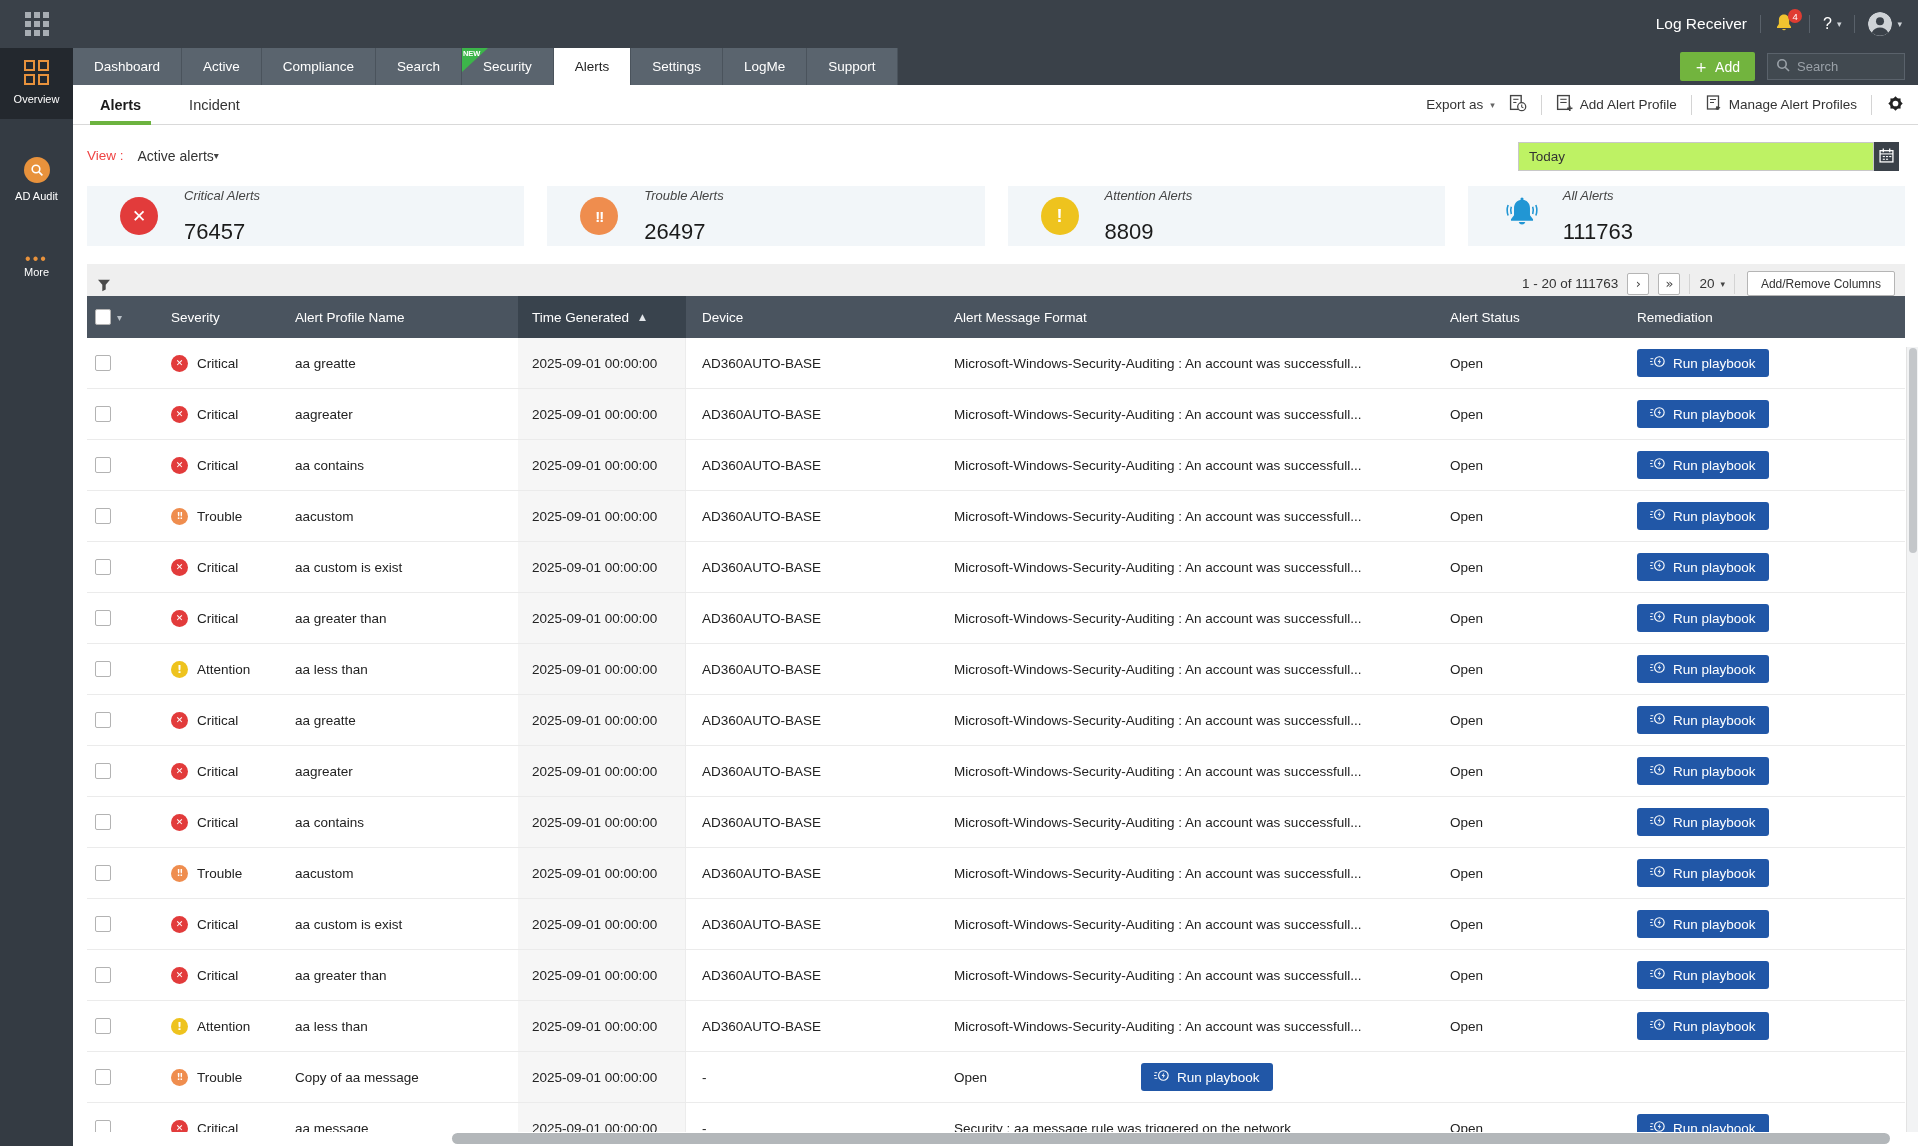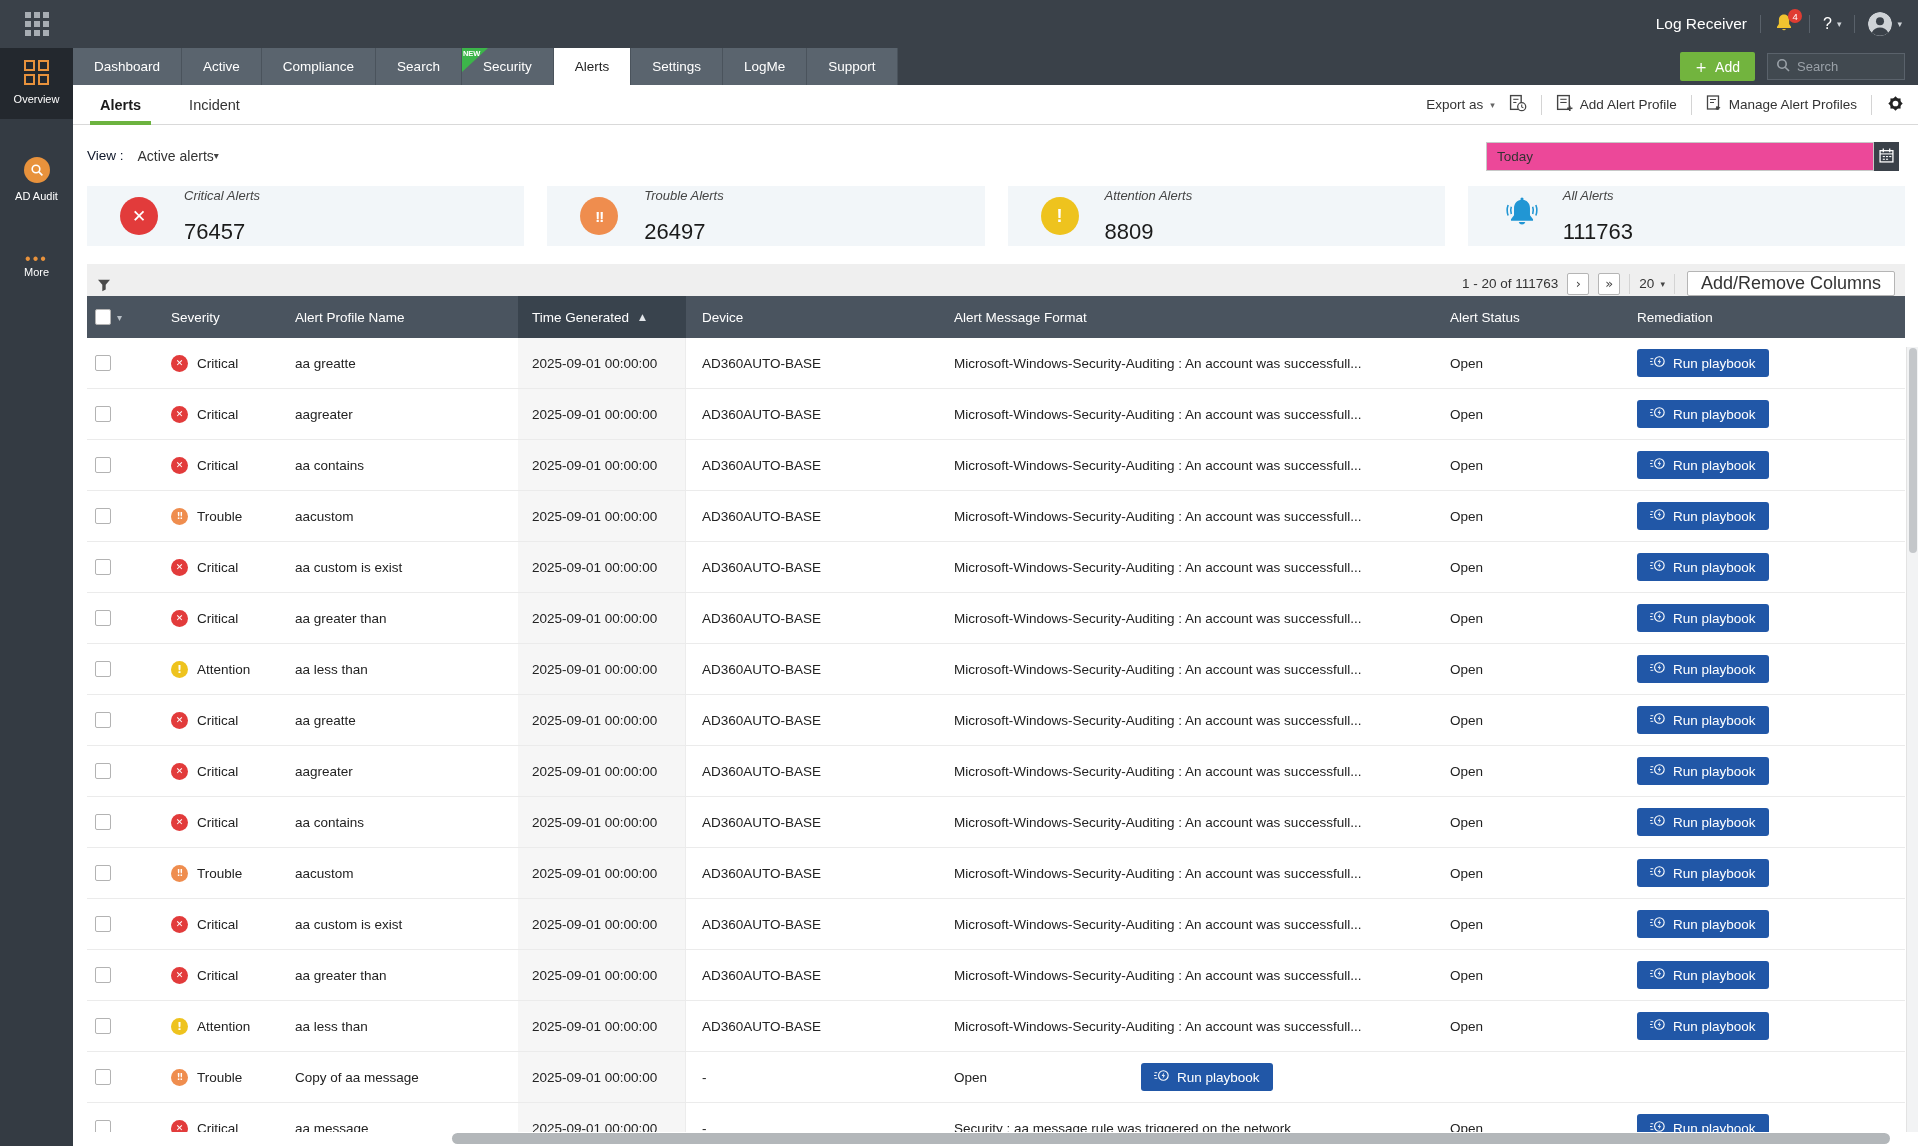--- a/index.html
+++ b/index.html
@@ -65,44 +65,44 @@
   .subtab.active { font-weight:bold; color:#1b1b1b; }
   .subtab.active::after { content:""; position:absolute; left:-10px; right:-10px; bottom:-1px;
     height:4px; background:#6cb33f; }
   .tool-right { margin-left:auto; display:flex; align-items:center; gap:14px; color:#333; font-size:13.5px; }
   .toolitem { display:flex; align-items:center; gap:7px; cursor:pointer; white-space:nowrap; }
   .vsep { width:1px; height:20px; background:#d4d4d4; }
 
   
   .content { flex:1; position:relative; padding:0 13px 0 14px; background:#fff; }
   .view-row { height:61px; display:flex; align-items:center; position:relative; }
-  .view-label { color:#0f172a; font-size:13.5px; margin-right:14px; }
+  .view-label { color:#ef4444; font-size:13.5px; margin-right:14px; }
   .view-value { color:#333; font-size:14px; display:flex; align-items:center; cursor:pointer; }
   .date-wrap { position:absolute; right:6px; top:17px; display:flex; }
-  .date-field { width:388px; height:29px; border:1px solid #c8c8c8; background:#ec4899;
+  .date-field { width:356px; height:29px; border:1px solid #c8c8c8; background:#bef264;
     font-size:13.5px; color:#333; display:flex; align-items:center; padding-left:10px; cursor:pointer; }
   .date-btn { width:25px; height:29px; background:#3a4149; display:flex; align-items:center;
     justify-content:center; cursor:pointer; border:none; }
 
   
   .cards { display:flex; gap:23px; height:60px; margin-bottom:18px; }
   .card { flex:1; background:#f2f6f9; display:flex; align-items:center; padding-left:33px; gap:26px; }
   .card-icon { width:38px; height:38px; border-radius:50%; color:#fff; display:flex;
     align-items:center; justify-content:center; font-weight:bold; flex:none; }
   .card-label { font-size:13px; color:#444; margin-bottom:16px;font-style:italic; }
   .card-value { font-size:22px; color:#1b1b1b; }
 
   
   .filterbar { height:32px; background:#efefef; display:flex; align-items:flex-end; padding:0 10px; }
   .pag { margin-left:auto; display:flex; align-items:center; gap:9px; font-size:13.5px; color:#333; }
   .pagebtn { width:22px; height:22px; background:#fff; border:1px solid #b5b5b5; border-radius:2px;
     display:flex; align-items:center; justify-content:center; font-size:13px; color:#444; cursor:pointer; }
   .psize { display:flex; align-items:center; gap:6px; cursor:pointer; }
   .addcols { background:#fff; border:1px solid #b5b5b5; border-radius:2px; height:25px;
-    padding:0 13px; font-size:18px; color:#333; cursor:pointer; font-family:inherit; margin-left:3px; }
+    padding:0 13px; font-size:12px; color:#333; cursor:pointer; font-family:inherit; margin-left:3px; }
 
   
   .thead { height:42px; background:#4a545f; display:flex; color:#fff; font-size:13.5px; }
   .hc { display:flex; align-items:center; }
   .c-sel{width:82px; padding-left:8px;} .c-sev{width:110px; padding-left:2px;}
   .c-prof{width:239px; padding-left:16px;} .c-time{width:168px; padding-left:14px;}
   .c-dev{width:252px; padding-left:16px;} .c-msg{width:496px; padding-left:16px;}
   .c-status{width:175px; padding-left:16px;} .c-rem{width:265px; padding-left:28px;}
   .hc.c-time { background:#39434d; }
   .sort-arrow { font-size:9px; margin-left:10px; color:#e2e6ea; }

